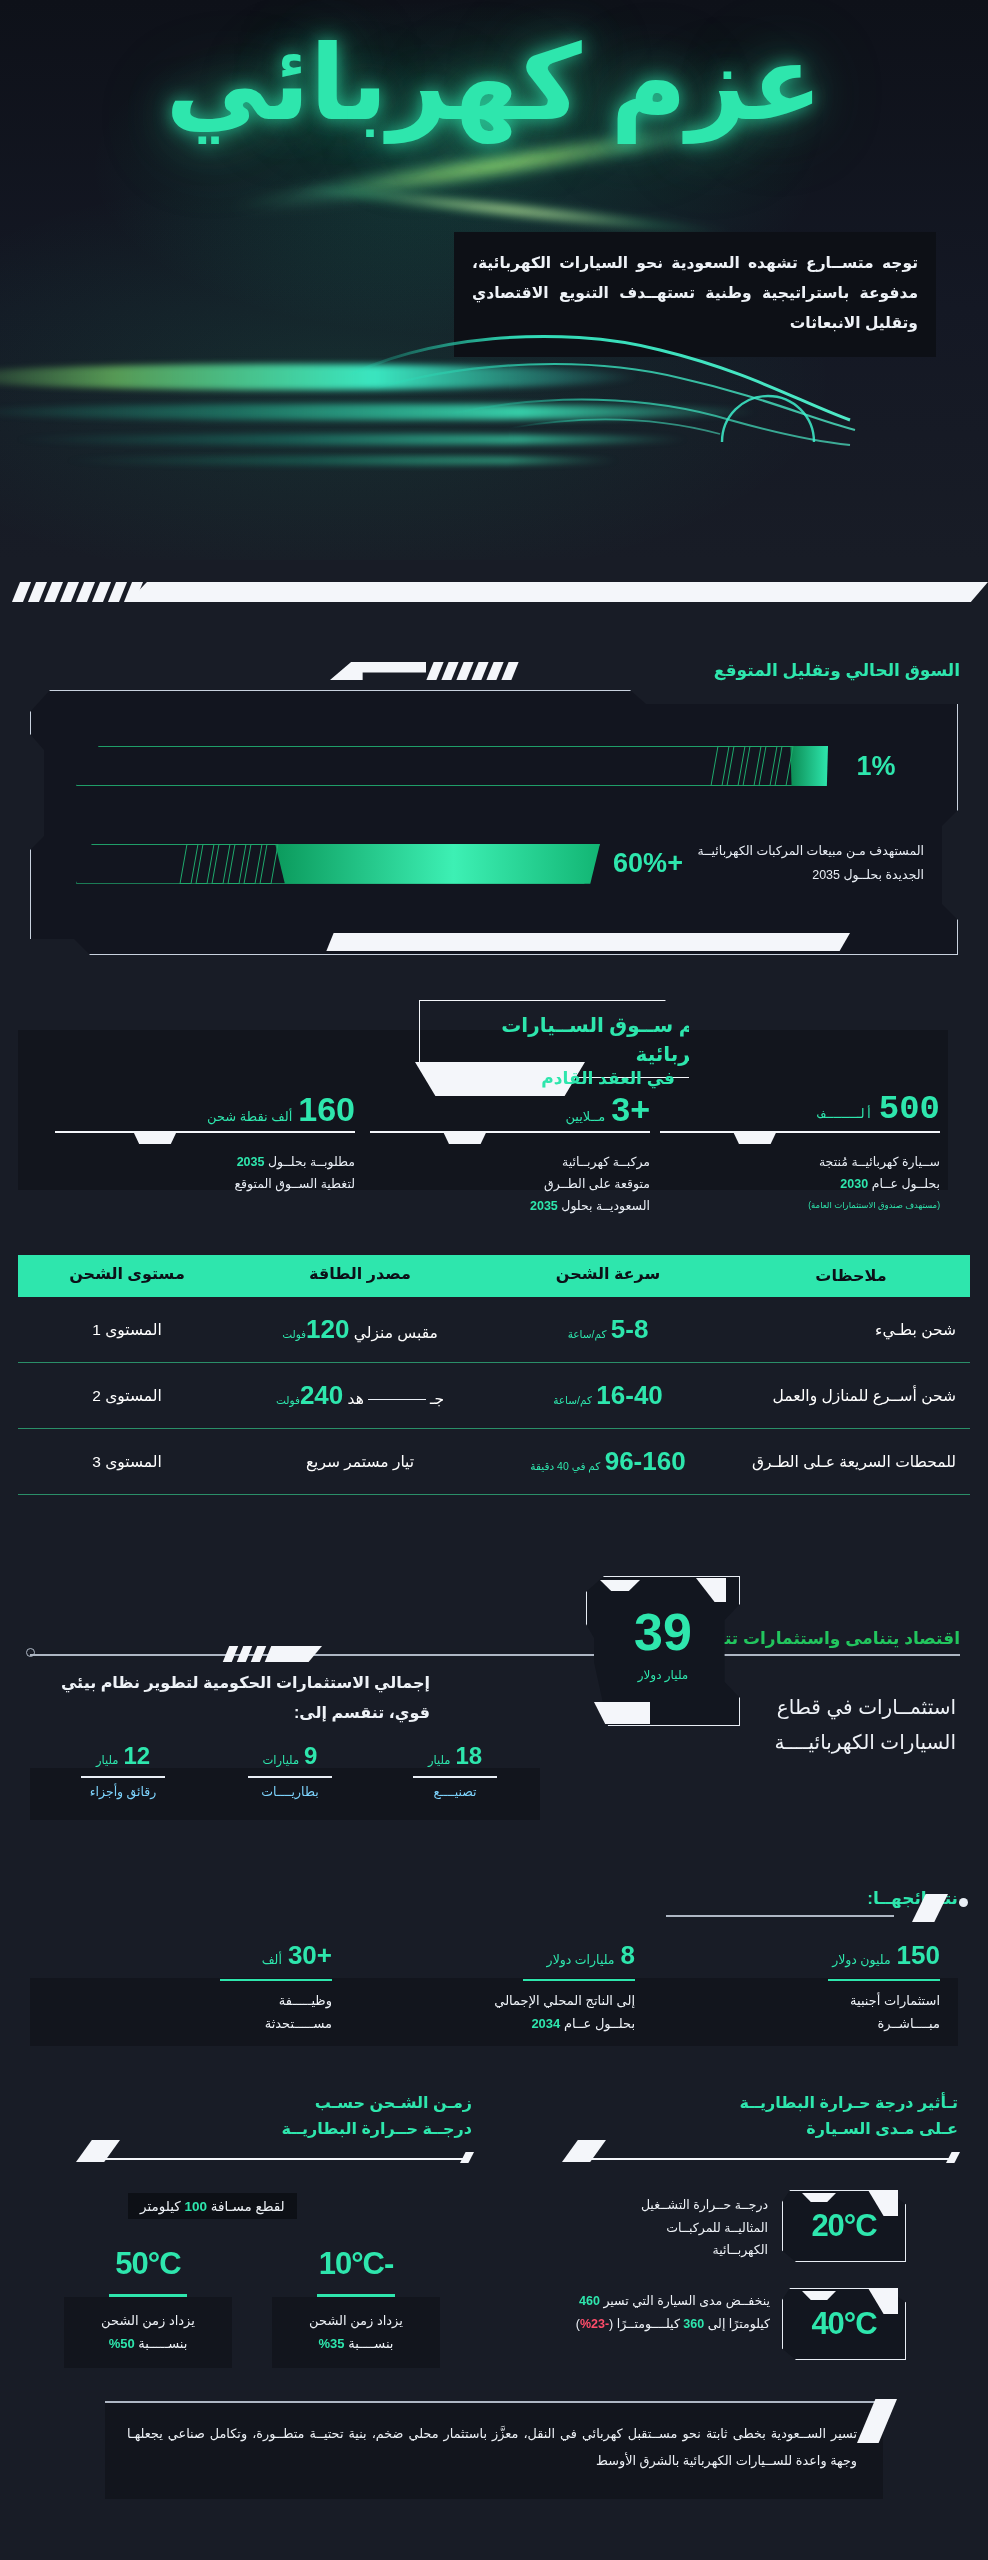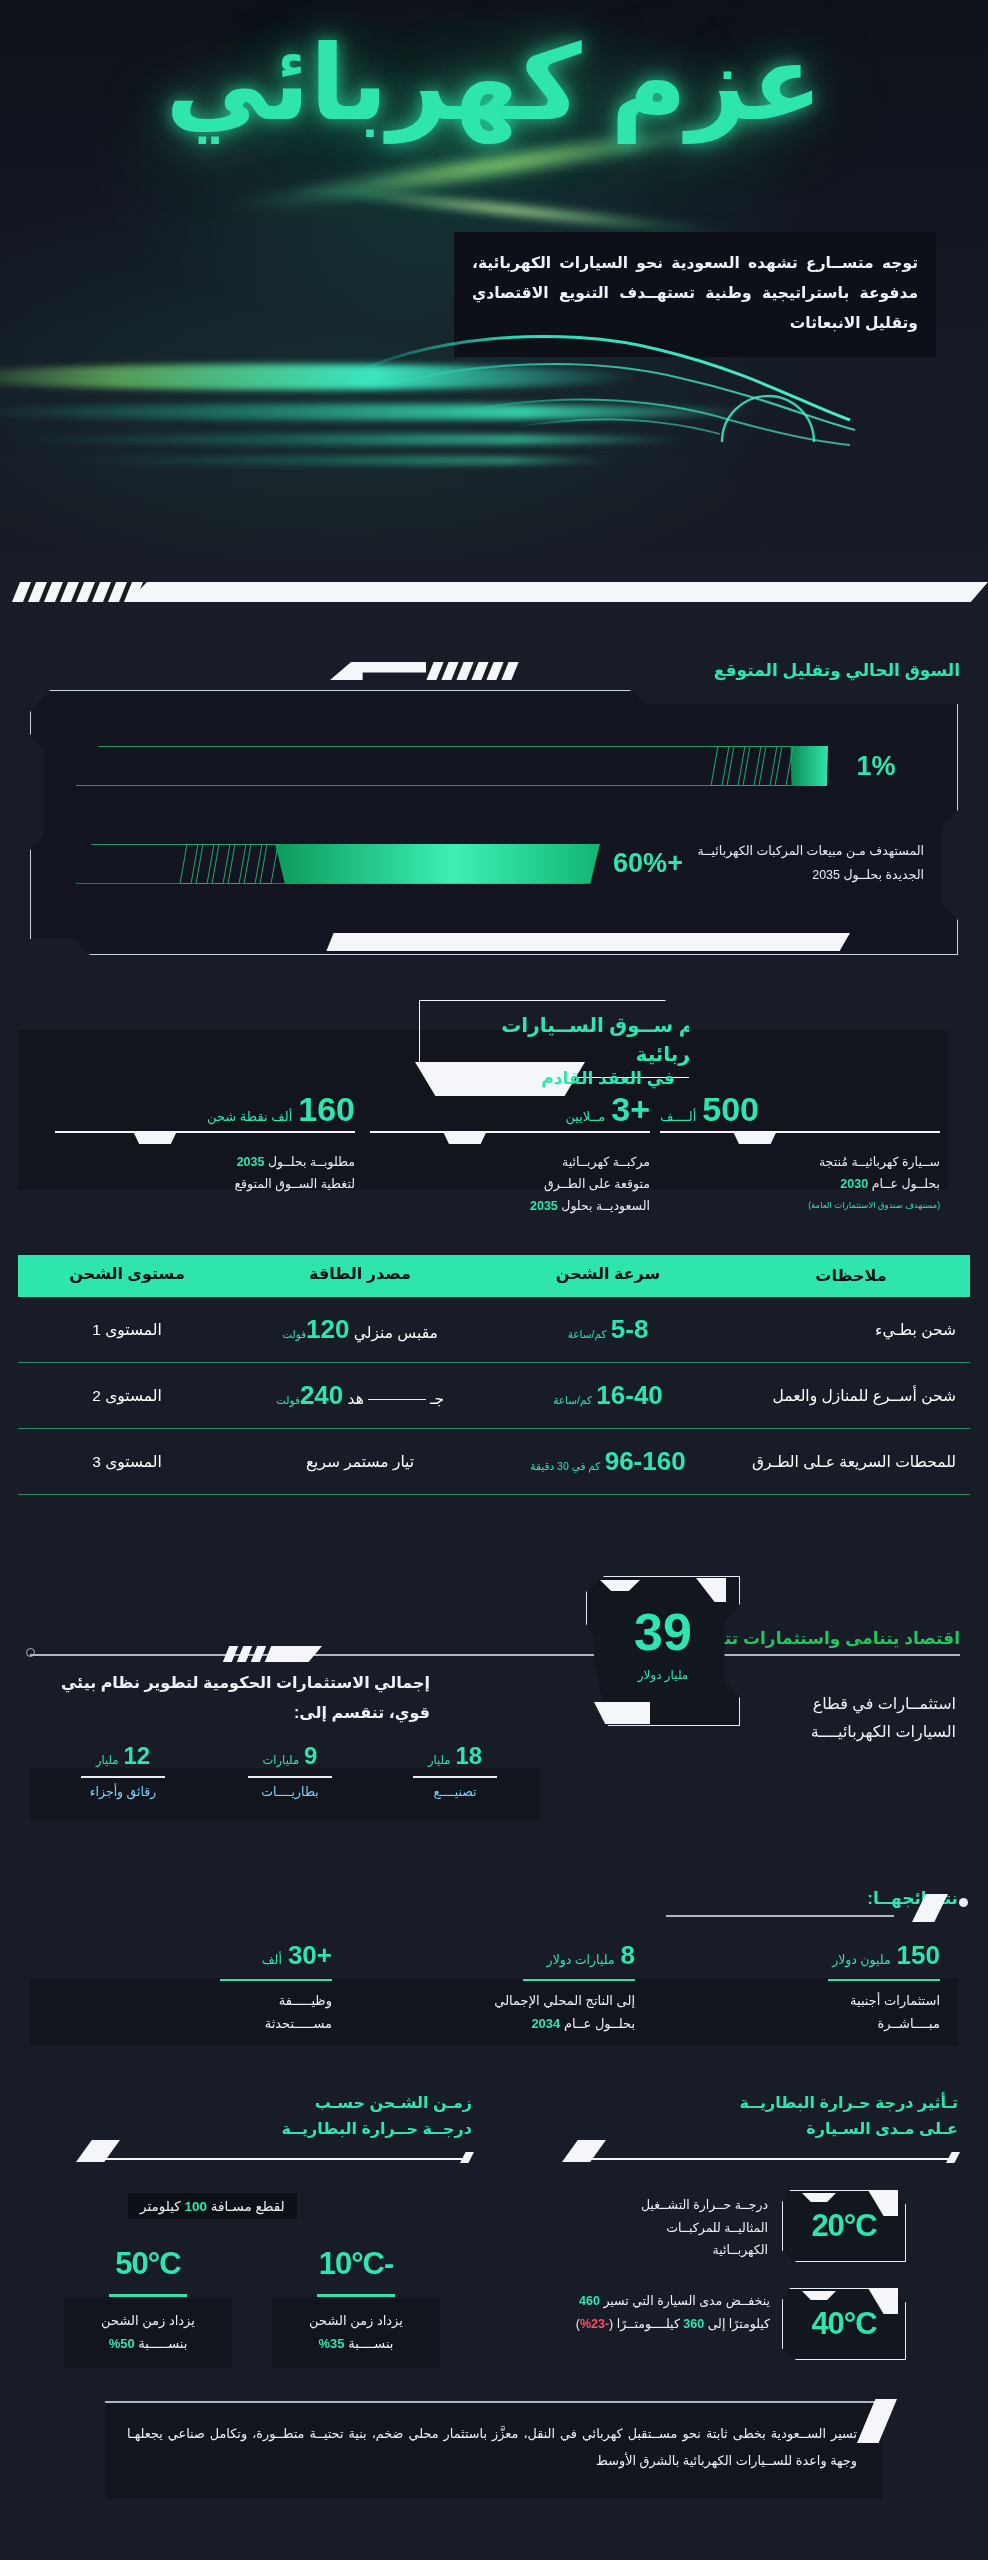--- a/index.html
+++ b/index.html
@@ -133,21 +133,21 @@
   .badge39 .shape { position:absolute; inset:0; border:1.8px solid #e8edf4; background:#12161f;
       clip-path: polygon(18px 0, 100% 0, 100% 28px, 90% 44px, 90% 106px, 100% 122px, 100% 100%, 22px 100%, 8px 86px, 8px 62px, 0 48px, 0 16px); }
   .badge39 .n { position:absolute; top:30px; left:0; right:0; text-align:center; font-size:52px; font-weight:bold; color:#2ee6ad; line-height:1; }
   .badge39 .u { position:absolute; top:92px; left:0; right:0; text-align:center; font-size:12px; color:#2ee6ad; }
   .badge39 .corner { position:absolute; background:#f4f6fa; }
   .bc1 { top:4px; left:14px; width:40px; height:11px; clip-path: polygon(0 0,100% 0,72% 100%,28% 100%); }
   .bc2 { top:2px; left:110px; width:30px; height:24px; clip-path: polygon(0 0,100% 0,100% 100%,62% 100%); }
   .bc3 { bottom:2px; left:8px; width:56px; height:22px; clip-path: polygon(0 0,100% 0,100% 100%,20% 100%); }
 
   .inv-lead { position:absolute; top:1668px; left:30px; width:400px; font-size:16px; line-height:1.85; color:#eef2f7; text-align:right; font-weight:bold; }
-  .inv-right-lbl { position:absolute; top:1690px; left:760px; width:196px; font-size:16px; line-height:1.75; color:#eef2f7; text-align:right; }
+  .inv-right-lbl { position:absolute; top:1690px; left:760px; width:196px; font-size:20px; line-height:1.75; color:#eef2f7; text-align:right; }
 
   .inv-box { position:absolute; top:1768px; left:30px; width:510px; height:52px; background:#12151d; }
   .inv-item { position:absolute; top:1742px; width:150px; text-align:center; }
   .inv-item .n { font-size:24px; font-weight:bold; color:#2ee6ad; display:inline-block; }
   .inv-item .u { font-size:11.5px; color:#2ee6ad; display:inline-block; margin-right:5px; letter-spacing:1px; }
   .inv-item .line { height:1.6px; background:#e9eef5; margin:6px auto 6px; width:84px; }
   .inv-item .cap { font-size:12.5px; color:#7dd3fc; letter-spacing:1px; }
 
   
   .res-title { position:absolute; top:1888px; left:600px; width:358px; }
@@ -318,21 +318,21 @@
   <div class="msize-title">
     <div class="box">
       <div class="t1">حجـم ســوق الســيارات</div>
       <div class="t1">الكهربائية</div>
     </div>
     <div class="msize-wedge"></div>
     <div class="msize-sub">في العقد القادم</div>
   </div>
 
   <div class="stat3" style="left:660px;">
-    <div style="text-align:left;">
+    <div style="text-align:right;font-family:Liberation Mono, monospace;">
       <span class="num">500</span><span class="unit">ألــــف</span>
     </div>
     <div class="rule"></div>
     <div class="desc">
       <div>ســيارة كهربائيــة مُنتجة</div>
       <div><span>بحلــول عــام </span><b>2030</b></div>
     </div>
     <div class="note">(مستهدف صندوق الاستثمارات العامة)</div>
   </div>
 
@@ -389,21 +389,21 @@
         <span>جـ</span><span class="dash-fill"></span><span>هد</span>
         <span class="big-n">240</span><span class="sm-u">فولت</span>
       </div>
       <div class="c-lvl">المستوى 2</div>
     </div>
 
     <div class="trow">
       <div class="c-notes">للمحطات السريعة عـلى الطـرق</div>
       <div class="c-speed">
         <span class="big-n">96-160</span>
-        <span class="sm-u">كم في 30 دقيقة</span>
+        <span class="sm-u">كم في 40 دقيقة</span>
       </div>
       <div class="c-src">تيار مستمر سريع</div>
       <div class="c-lvl">المستوى 3</div>
     </div>
   </div>
 
   <div class="inv-title">
     <div class="txt">اقتصاد يتنامى واستثمارات تتعاظم</div>
     <div class="inv-line"></div>
     <div class="div-stripes" style="position:absolute; top:18px; left:196px; height:16px;">

